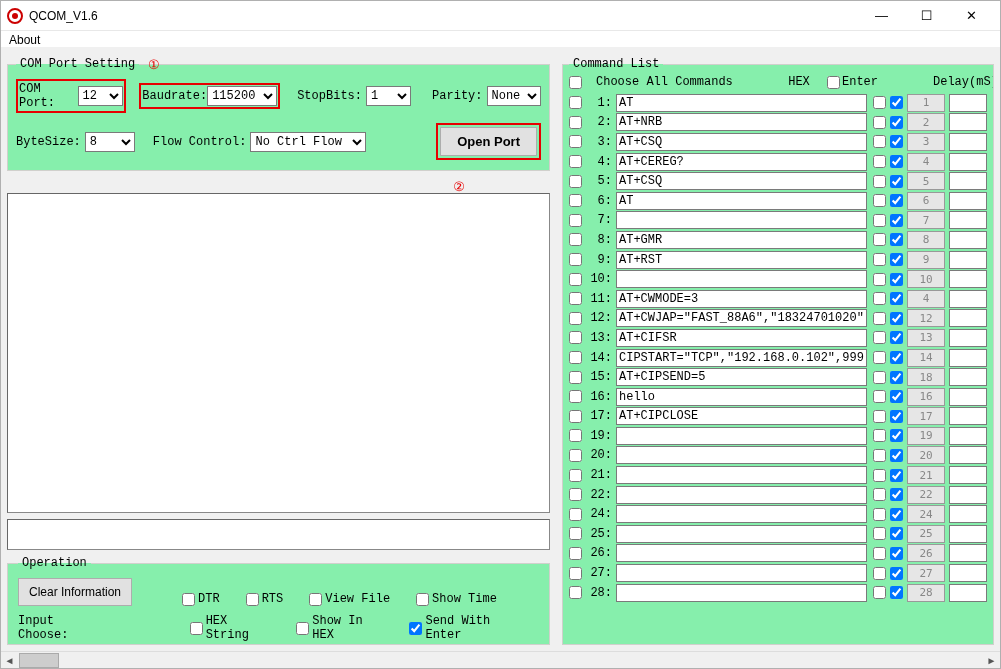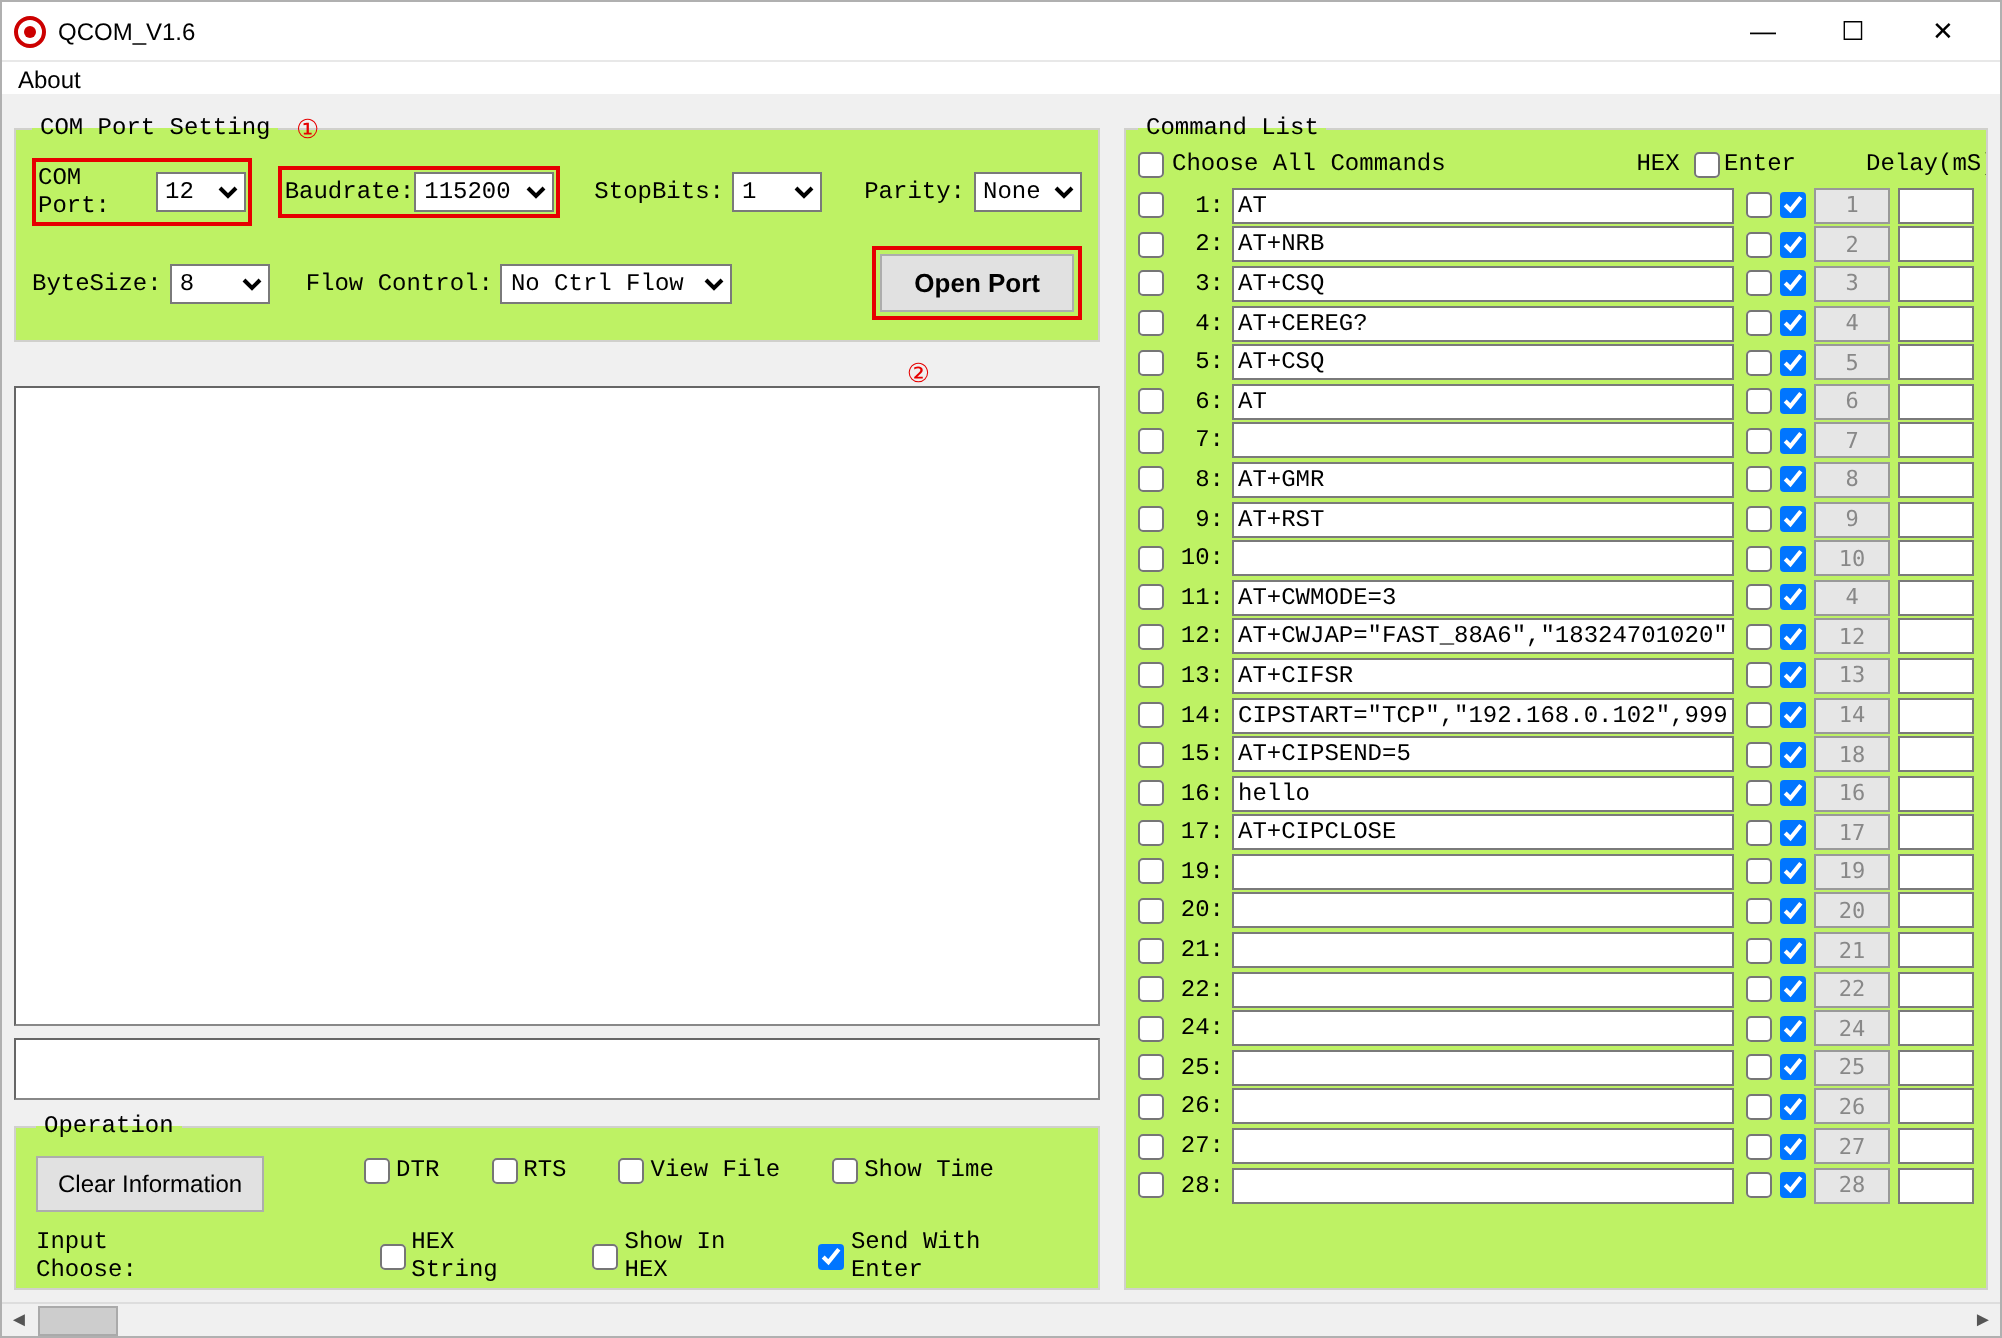--- a/index.html
+++ b/index.html
@@ -10,38 +10,38 @@
   .titlebar .logo::after { content:""; position:absolute; width:6px; height:6px; background:#c00; border-radius:50%; left:3px; top:3px; }
   .titlebar .title { flex:1; font-family:Tahoma,sans-serif; }
   .winbtns { display:flex; }
   .winbtn { width:45px; height:28px; display:flex; align-items:center; justify-content:center; font-family:Arial; font-size:13px; cursor:default; }
   .menubar { height:20px; padding:2px 8px; font-family:Tahoma,sans-serif; border-bottom:4px solid #f0f0f0;}
   .menubar span { cursor:default; }
   .client { flex:1; display:flex; overflow:hidden; background:#f0f0f0; }
   .left, .right { display:flex; flex-direction:column; padding:6px; }
   .left { width:555px; }
   .right { flex:1; overflow:hidden;justify-content:flex-end; }
-  fieldset.groupbox { border:1px solid #d0d0cc; margin:0; padding:8px; background:#bef264; font-family:"SimSun","Courier",monospace; font-size:12px; position:relative; }
+  fieldset.groupbox { border:1px solid #d0d0cc; margin:0; padding:8px; background:#86efac; font-family:"SimSun","Courier",monospace; font-size:12px; position:relative; }
   fieldset.groupbox > legend { padding:0 4px; font-family:"SimSun","Courier",monospace; }
   .row { display:flex; align-items:center; gap:4px; margin-bottom:10px; }
   select { font-family:"SimSun","Courier",monospace; font-size:12px; height:20px; background:#fff; border:1px solid #7a7a7a; }
   input[type=text] { font-family:"SimSun","Courier",monospace; font-size:12px; height:18px; border:1px solid #7a7a7a; padding:0 2px; background:#fff; }
   input[type=checkbox] { width:13px; height:13px; margin:0; vertical-align:middle; }
   button { font-family:Tahoma,"SimSun",sans-serif; font-size:12px; background:#e1e1e1; border:1px solid #adadad; padding:4px 14px; cursor:default; }
   .redbox { border:2px solid #e60000; padding:1px; display:inline-flex; align-items:center; }
   .annot { color:#e60000; font-family:"SimSun",serif; font-size:13px; position:absolute; }
   .bigwhite { background:#fff; border:1px solid #888; border-top-color:#666; border-left-color:#666; }
   .openport { font-weight:bold; font-size:13px; padding:6px 16px; }
   .cmdlist-body { overflow:hidden; }
   .cmdrow { display:flex; align-items:center; height:19.6px; gap:4px; }
   .cmdrow .idx { width:26px; text-align:right; font-family:"SimSun","Courier",monospace; }
   .cmdrow input.cmdtext { flex:1; min-width:0; }
   .cmdrow .numbtn { width:38px; height:18px; border:1px solid #999; background:#e6e6e6; color:#888; font-family:"SimSun",monospace; font-size:11px; display:flex; align-items:center; justify-content:center; }
   .cmdrow input.delay { width:38px; }
-  .head { display:flex; align-items:center; gap:4px; margin-bottom:4px; font-family:"SimSun","Courier",monospace; }
+  .head { display:flex; align-items:center; gap:14px; margin-bottom:4px; font-family:"SimSun","Courier",monospace; }
   .head .sp { flex:1; }
   .opcheck { display:inline-flex; align-items:center; gap:3px; margin-right:16px; font-family:"SimSun","Courier",monospace; }
   .hscroll { height:17px; background:#f0f0f0; border-top:1px solid #ddd; display:flex; align-items:center; }
   .hscroll .thumb { width:40px; height:15px; background:#cdcdcd; border:1px solid #aaa; margin-left:1px; }
   .hscroll .arrow { width:17px; height:15px; display:flex; align-items:center; justify-content:center; color:#555; font-size:10px; }
 </style>
 </head>
 <body>
 
 <div class="window">
@@ -100,21 +100,21 @@
 
       <div style="position:relative; margin-top:6px;">
         <span class="annot" style="top:2px; right:85px;">②</span>
         <div class="bigwhite" style="height:320px; margin-top:16px;"></div>
       </div>
 
       <div class="bigwhite" style="height:52px; margin-top:6px;"></div>
 
       <fieldset class="groupbox" style="margin-top:6px; padding:8px 10px 2px 10px;">
         <legend>Operation</legend>
-        <div style="display:flex; align-items:flex-start; gap:10px; margin-bottom:8px;">
+        <div style="display:flex; align-items:flex-end; gap:10px; margin-bottom:8px;">
           <button style="padding:6px 10px;">Clear Information</button>
           <span style="width:30px;"></span>
           <label class="opcheck">
               <input type="checkbox" style="">
               <span>DTR</span>
             </label>
           <label class="opcheck">
               <input type="checkbox" style="">
               <span>RTS</span>
             </label>

